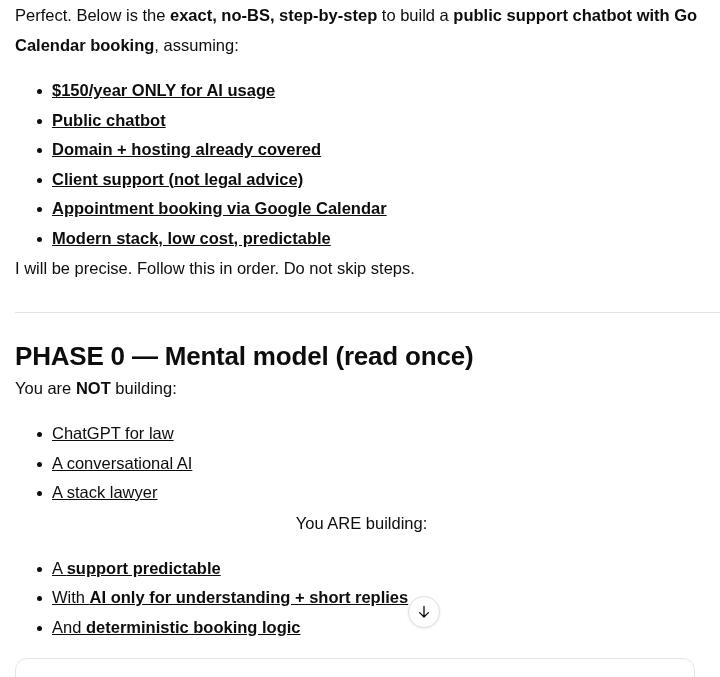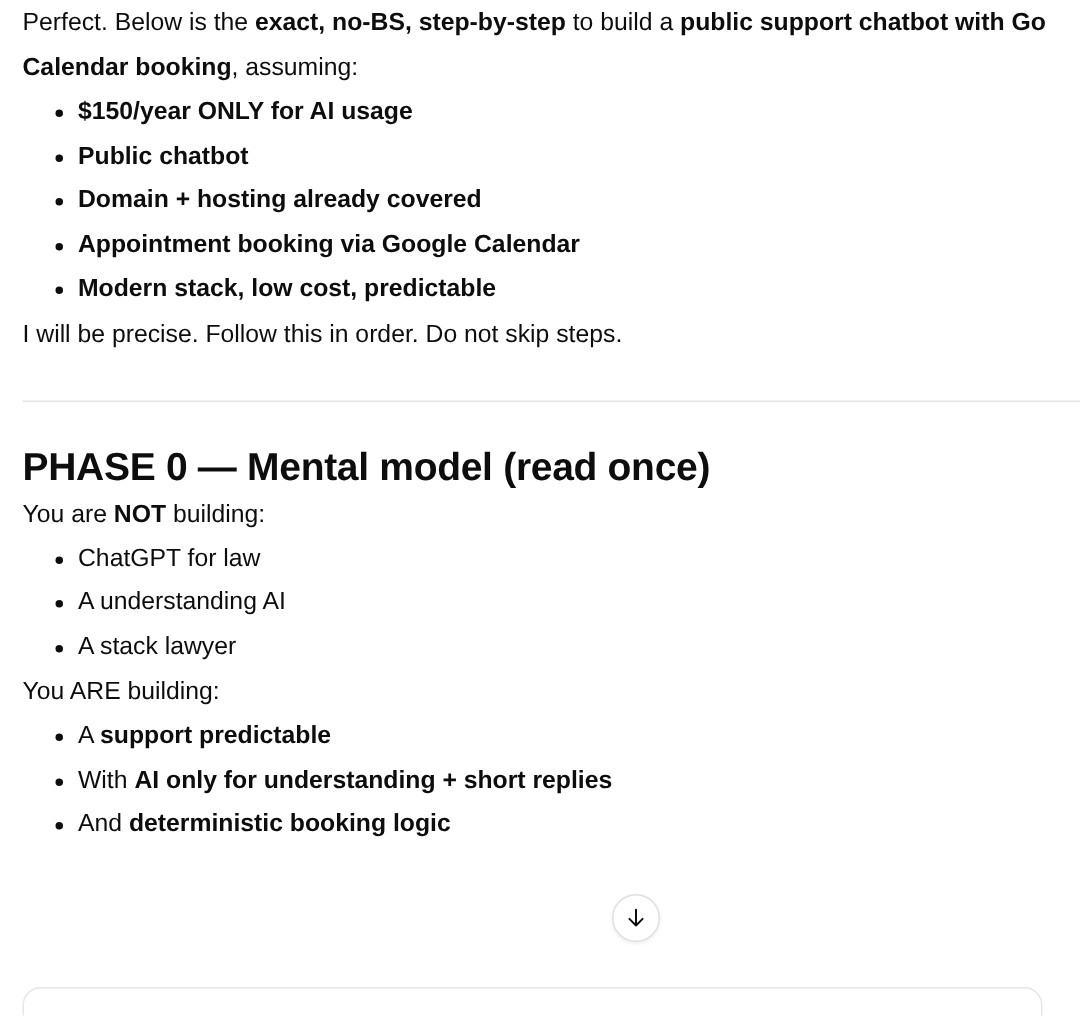--- a/index.html
+++ b/index.html
@@ -31,22 +31,23 @@
     white-space: nowrap;
   }
   .intro {
     margin-top: 18px;
   }
   .intro-line2 {
     margin-top: 0;
   }
   ul.bullets {
     list-style: none;
-    margin: 0 0 0 0;
+    margin: 16px 0 0 0;
     padding: 0;
+    text-decoration: underline;
   }
   ul.bullets li {
     position: relative;
     font-size: 16.5px;
     line-height: 29.5px;
     padding-left: 37px;
     color: #0d0d0d;
     white-space: nowrap;
   }
   ul.bullets li::before {
@@ -78,20 +79,21 @@
     margin: 26px 0 0 0;
     letter-spacing: -0.2px;
     color: #0d0d0d;
     white-space: nowrap;
   }
   .mt-not {
     margin-top: 16px;
   }
   .mt-are {
     margin-top: 12px;
+    text-align: center;
   }
   .scroll-btn {
     position: absolute;
     left: 408px;
     top: 596px;
     width: 30px;
     height: 30px;
     border-radius: 50%;
     border: 1px solid #e0e0e0;
     background: #ffffff;
@@ -122,35 +124,36 @@
 <div class="page">
 
   <p class="para intro"><span>Perfect. Below is the </span><span class="strong">exact, no-BS, step-by-step</span><span> to build a </span><span class="strong">public support chatbot with Go</span></p>
 
   <p class="para intro-line2"><span class="strong">Calendar booking</span><span>, assuming:</span></p>
 
   <ul class="bullets">
     <li><span class="strong">$150/year ONLY for AI usage</span></li>
     <li><span class="strong">Public chatbot</span></li>
     <li><span class="strong">Domain + hosting already covered</span></li>
+    <li><span class="strong">Client support (not legal advice)</span></li>
     <li><span class="strong">Appointment booking via Google Calendar</span></li>
     <li><span class="strong">Modern stack, low cost, predictable</span></li>
   </ul>
 
   <p class="para after-bullets">I will be precise. Follow this in order. Do not skip steps.</p>
 
   <hr class="divider">
 
   <h2 class="phase">PHASE 0 — Mental model (read once)</h2>
 
   <p class="para mt-not"><span>You are </span><span class="strong">NOT</span><span> building:</span></p>
 
   <ul class="bullets">
     <li><span>ChatGPT for law</span></li>
-    <li><span>A understanding AI</span></li>
+    <li><span>A conversational AI</span></li>
     <li><span>A stack lawyer</span></li>
   </ul>
 
   <p class="para mt-are">You ARE building:</p>
 
   <ul class="bullets">
     <li><span>A </span><span class="strong">support predictable</span></li>
     <li><span>With </span><span class="strong">AI only for understanding + short replies</span></li>
     <li><span>And </span><span class="strong">deterministic booking logic</span></li>
   </ul>

